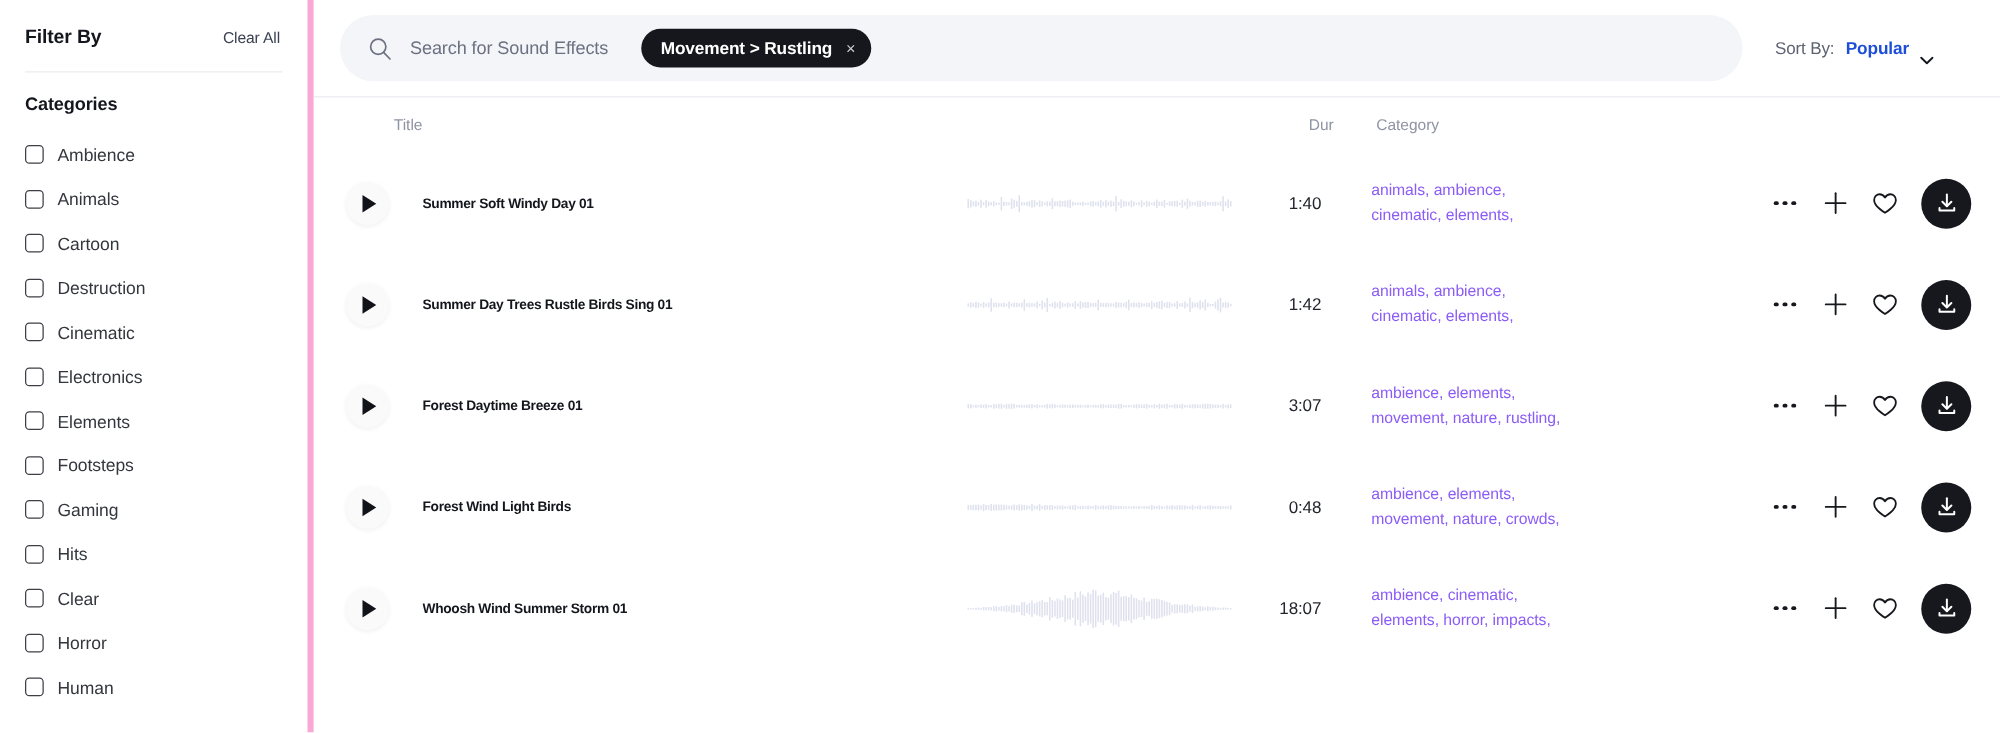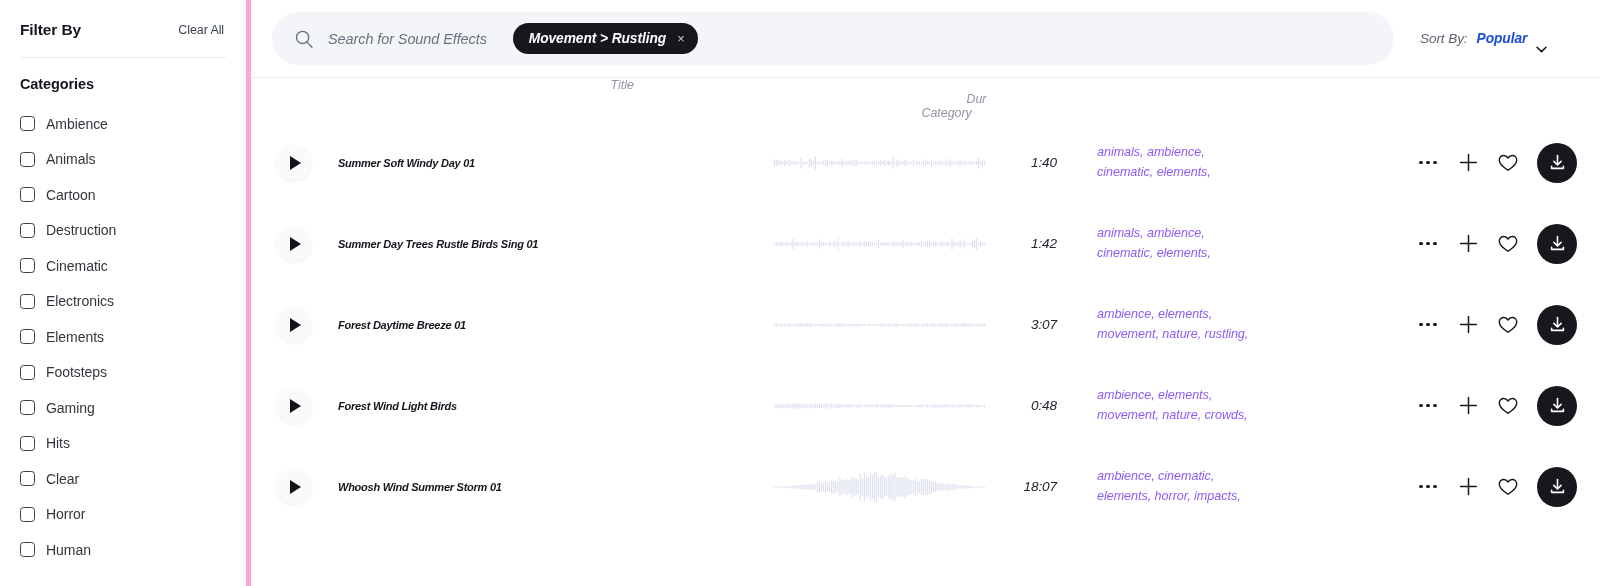--- a/index.html
+++ b/index.html
@@ -43,21 +43,21 @@
   }
   .cbox {
     width: 15px; height: 15px; flex: 0 0 15px;
     border: 1.3px solid #3c3f46; border-radius: 3.5px; background: #fff;
   }
   .cat-label {
     font-size: 14px; color: #33363d; letter-spacing: -0.05px;
   }
 
   
-  .main { flex: 1; position: relative; background: #fff; font-style: italic; }
+  .main { flex: 1; position: relative; background: #fff; }
 
   .topbar {
     height: 78px; border-bottom: 1px solid #e9ebf0;
     display: flex; align-items: center; padding: 0 0 0 21px;
   }
   .searchbar {
     flex: 1; height: 53px; background: #f4f5f9;
     border-radius: 27px; display: flex; align-items: center;
     padding: 0 22px; gap: 14px; max-width: 1122px;
   }
@@ -79,21 +79,21 @@
     display: flex; align-items: flex-end; gap: 9px;
     padding: 0 22px 0 26px; white-space: nowrap;
   }
   .sort-label { font-size: 13.6px; color: #5d6371; letter-spacing: -0.1px; }
   .sort-value { font-size: 13.8px; color: #1d4ed8; font-weight: 700; letter-spacing: -0.1px; cursor: pointer; }
   .chev { width: 11px; height: 7px; display: block; }
 
   
   .thead {
     display: flex; align-items: center; height: 44px;
-    padding: 0 0 0 64px; font-size: 12.4px; color: #8e94a3; flex-direction: column;
+    padding: 0 0 0 64px; font-size: 12.4px; color: #8e94a3;
   }
   .th-title { width: 694px; padding-left: 0; }
   .th-dur   { width: 58px; text-align: right; }
   .th-cat   { width: 140px; padding-left: 34px; }
 
   .row {
     display: flex; align-items: center; height: 81px;
     padding-left: 12px; position: relative;
   }
   .playbtn {

